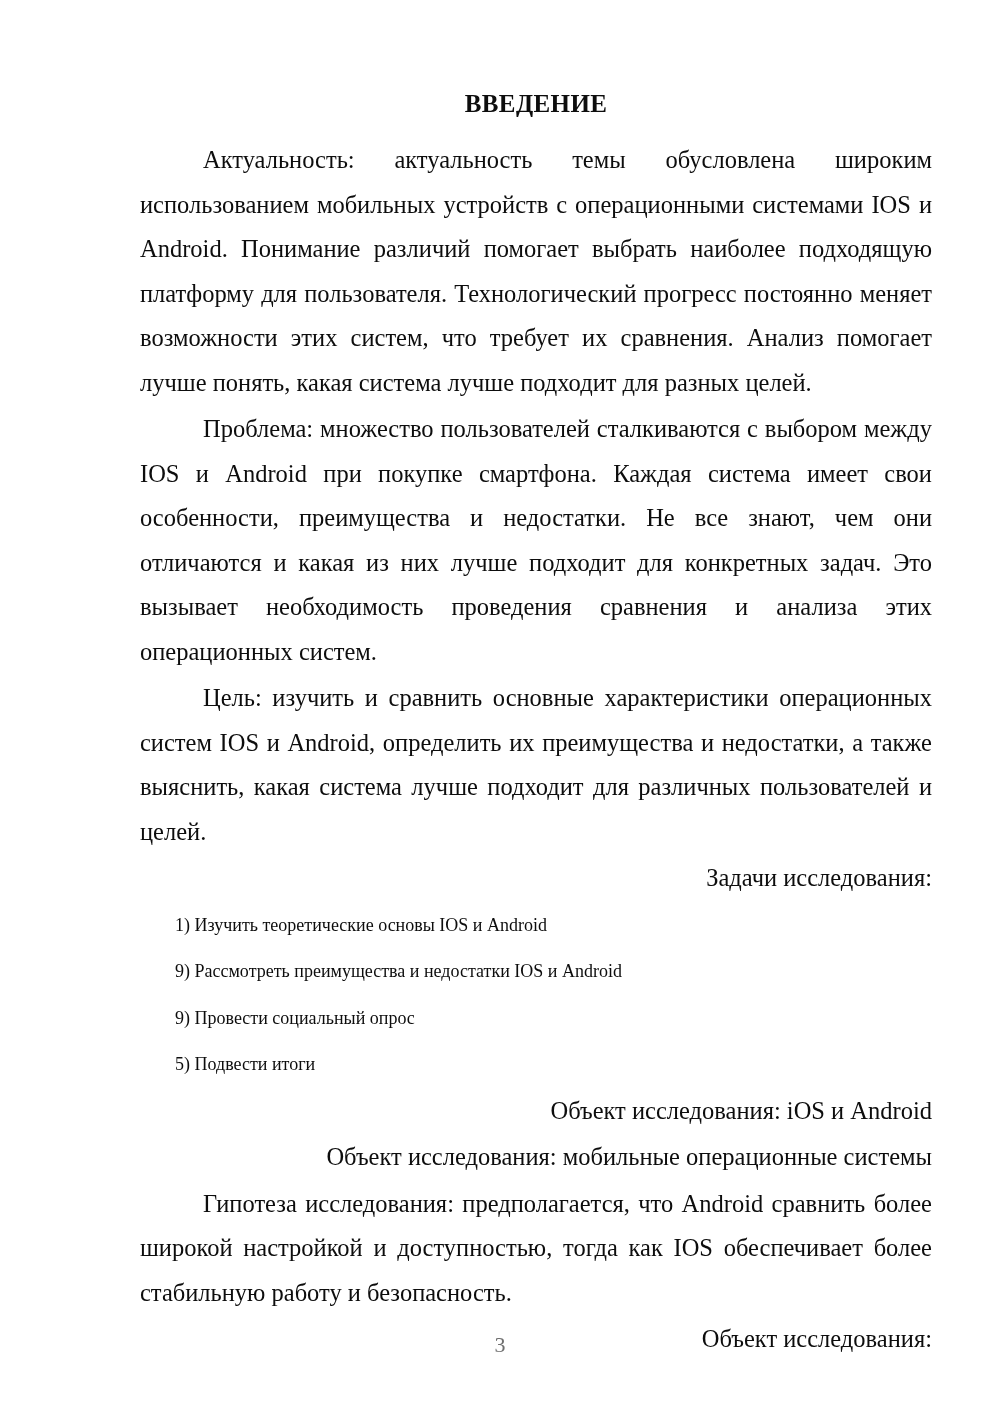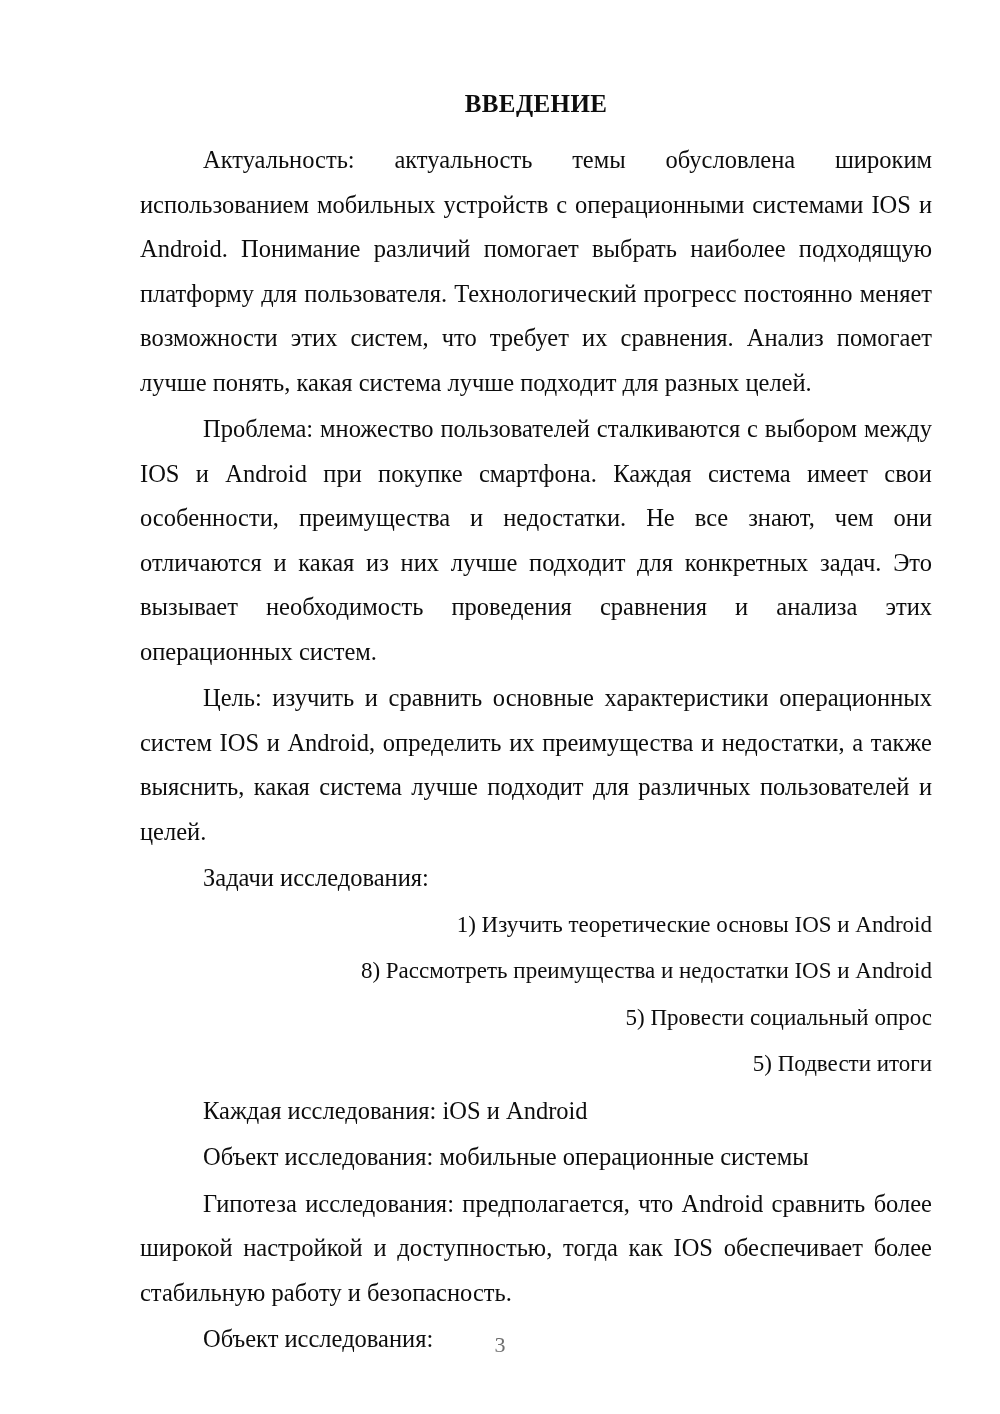--- a/index.html
+++ b/index.html
@@ -38,33 +38,33 @@
     line-height: 44.5px;
     text-align: justify;
     text-justify: inter-word;
     text-indent: 63px;
     margin: 0 0 2px 0;
     hyphens: none;
   }
   .plain-line {
     font-size: 24.5px;
     line-height: 44.5px;
-    text-align: left;
+    text-align: right;
     text-indent: 63px;
     margin: 0 0 2px 0;
   }
   .list {
     list-style: none;
     margin: 0;
     padding: 0;
   }
   .list-item {
-    font-size: 23px;
+    font-size: 18px;
     line-height: 44.5px;
-    text-align: right;
+    text-align: left;
     margin: 0 0 2px 0;
     padding-left: 35px;
     text-indent: -35px;
     margin-left: 35px;
   }
   .page-number {
     position: absolute;
     left: 0;
     right: 0;
     top: 1332px;
@@ -86,26 +86,26 @@
     <p class="para">Актуальность: актуальность темы обусловлена широким использованием мобильных устройств с операционными системами IOS и Android. Понимание различий помогает выбрать наиболее подходящую платформу для пользователя. Технологический прогресс постоянно меняет возможности этих систем, что требует их сравнения. Анализ помогает лучше понять, какая система лучше подходит для разных целей.</p>
 
     <p class="para">Проблема: множество пользователей сталкиваются с выбором между IOS и Android при покупке смартфона. Каждая система имеет свои особенности, преимущества и недостатки. Не все знают, чем они отличаются и какая из них лучше подходит для конкретных задач. Это вызывает необходимость проведения сравнения и анализа этих операционных систем.</p>
 
     <p class="para">Цель: изучить и сравнить основные характеристики операционных систем IOS и Android, определить их преимущества и недостатки, а также выяснить, какая система лучше подходит для различных пользователей и целей.</p>
 
     <p class="plain-line">Задачи исследования:</p>
 
     <ol class="list">
       <li class="list-item">1) Изучить теоретические основы IOS и Android</li>
-      <li class="list-item">8) Рассмотреть преимущества и недостатки IOS и Android</li>
-      <li class="list-item">5) Провести социальный опрос</li>
+      <li class="list-item">9) Рассмотреть преимущества и недостатки IOS и Android</li>
+      <li class="list-item">9) Провести социальный опрос</li>
       <li class="list-item">5) Подвести итоги</li>
     </ol>
 
-    <p class="plain-line">Каждая исследования: iOS и Android</p>
+    <p class="plain-line">Объект исследования: iOS и Android</p>
 
     <p class="plain-line">Объект исследования: мобильные операционные системы</p>
 
     <p class="para">Гипотеза исследования: предполагается, что Android сравнить более широкой настройкой и доступностью, тогда как IOS обеспечивает более стабильную работу и безопасность.</p>
 
     <p class="plain-line">Объект исследования:</p>
 
   </div>
 
   <div class="page-number">3</div>

